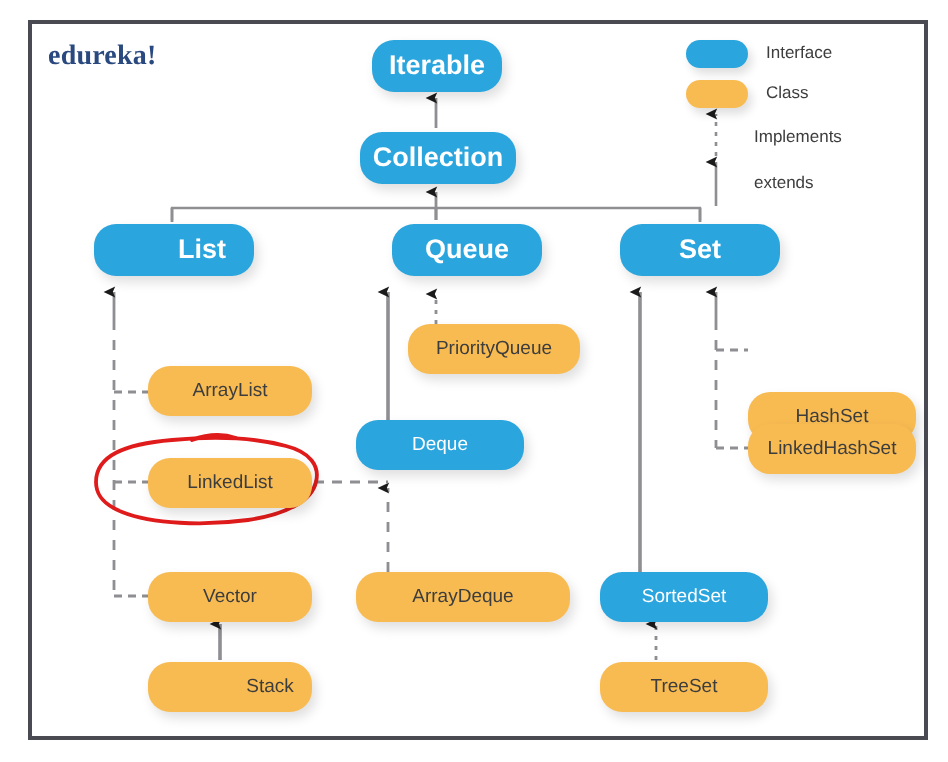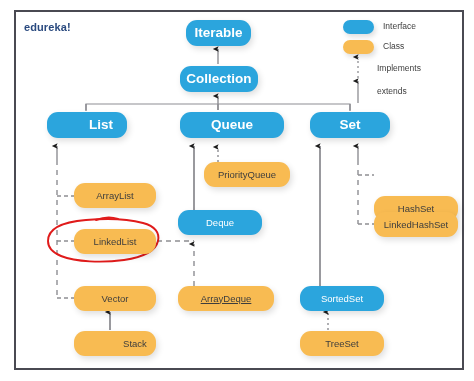--- a/index.html
+++ b/index.html
@@ -57,24 +57,24 @@
     font-weight: 700;
   }
   .node.mid {
     font-size: 9.5px;
     font-weight: 400;
   }
   #logo {
     position: absolute;
     left: 24px;
     top: 21px;
-    font-size: 11px;
+    font-size: 14px;
     font-weight: bold;
     color: #2a4a7f;
-    font-family: Liberation Sans, sans-serif;
+    font-family: Liberation Serif, serif;
     letter-spacing: 0.1px;
   }
   .legend-swatch {
     position: absolute;
     width: 31px;
     height: 14px;
     border-radius: 7px;
     box-shadow: 2px 3px 5px rgba(0,0,0,0.13);
   }
   .legend-label {
@@ -179,37 +179,37 @@
 
   <div class="legend-label" style="left:377px; top:63px;">Implements</div>
   <div class="legend-label" style="left:377px; top:86px;">extends</div>
 
   <div class="node iface big" style="left:186px; top:20px; width:65px; height:26px;">Iterable</div>
 
   <div class="node iface big" style="left:180px; top:66px; width:78px; height:26px;">Collection</div>
 
   <div class="node iface big" style="left:47px; top:112px; width:80px; height:26px;padding-left:28px;">List</div>
 
-  <div class="node iface big" style="left:180px; top:112px; width:104px; height:26px;">Queue</div>
+  <div class="node iface big" style="left:196px; top:112px; width:75px; height:26px;">Queue</div>
 
   <div class="node iface big" style="left:310px; top:112px; width:80px; height:26px;">Set</div>
 
   <div class="node klass mid" style="left:74px; top:183px; width:82px; height:25px;">ArrayList</div>
 
   <div class="node klass mid" style="left:74px; top:229px; width:82px; height:25px;">LinkedList</div>
 
   <div class="node klass mid" style="left:74px; top:286px; width:82px; height:25px;">Vector</div>
 
   <div class="node klass mid" style="left:74px; top:331px; width:82px; height:25px;padding-left:40px;">Stack</div>
 
   <div class="node klass mid" style="left:204px; top:162px; width:86px; height:25px;">PriorityQueue</div>
 
   <div class="node iface mid" style="left:178px; top:210px; width:84px; height:25px;">Deque</div>
 
-  <div class="node klass mid" style="left:178px; top:286px; width:96px; height:25px;text-decoration:underline;">ArrayDeque</div>
+  <div class="node klass mid" style="left:178px; top:286px; width:107px; height:25px;">ArrayDeque</div>
 
   <div class="node klass mid" style="left:374px; top:164px; width:84px; height:25px;margin-top:32px;">HashSet</div>
 
   <div class="node klass mid" style="left:374px; top:212px; width:84px; height:25px;">LinkedHashSet</div>
 
   <div class="node iface mid" style="left:300px; top:286px; width:84px; height:25px;">SortedSet</div>
 
   <div class="node klass mid" style="left:300px; top:331px; width:84px; height:25px;">TreeSet</div>
 
 </div>

